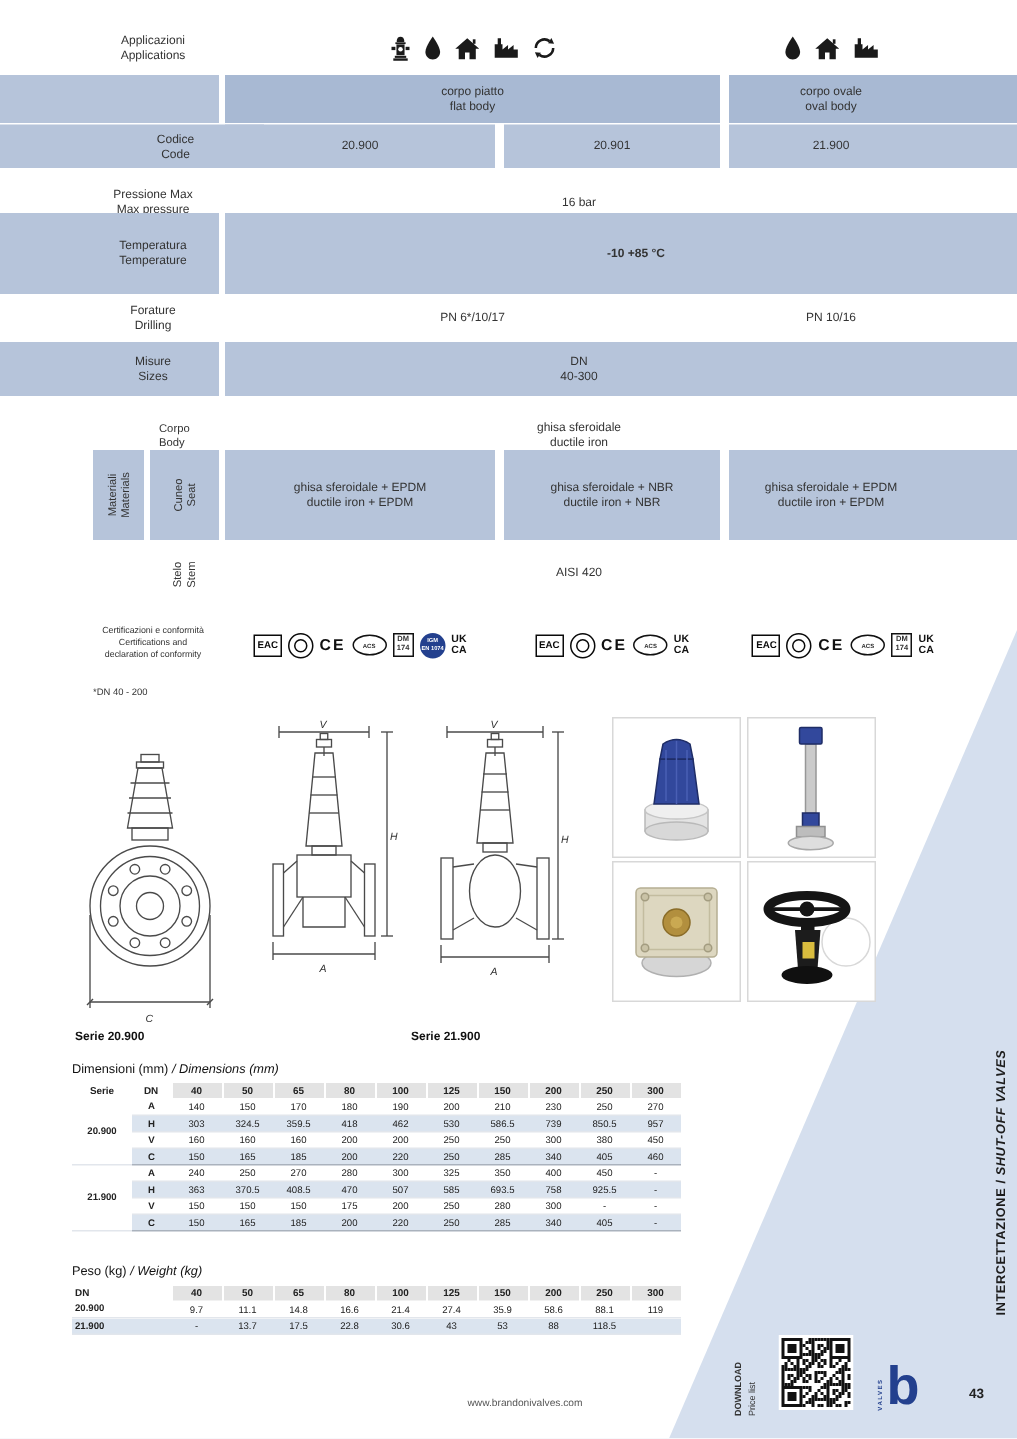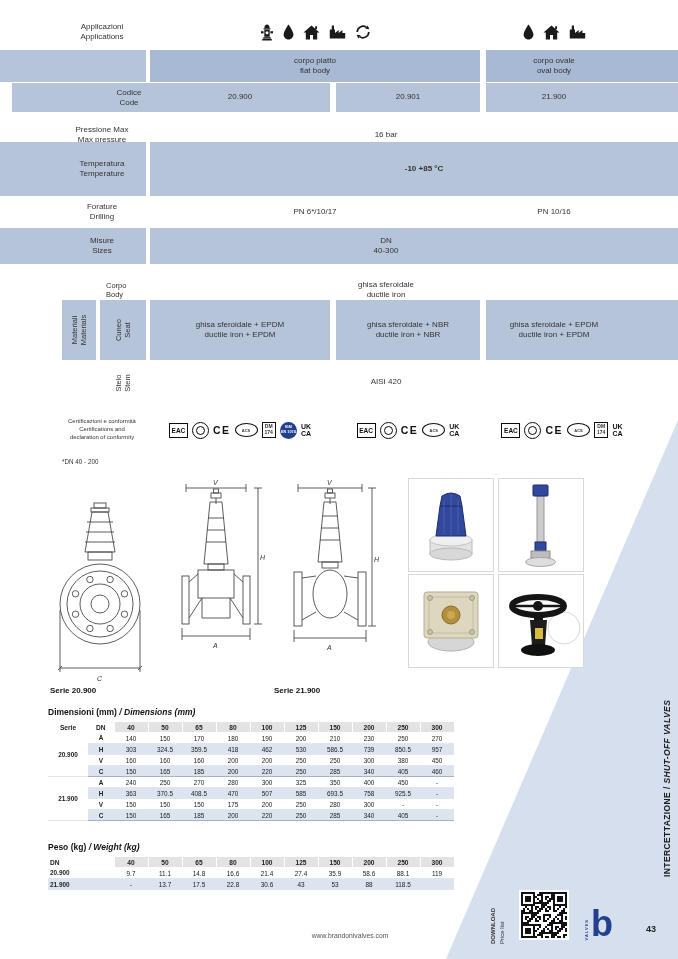--- a/index.html
+++ b/index.html
@@ -39,21 +39,21 @@
           font-size:3.8px;font-weight:bold;line-height:1.25;}
   .bg-ukca{display:inline-flex;flex-direction:column;align-items:center;justify-content:center;
           font-weight:bold;font-size:7px;line-height:1.05;color:#111;}
   .note{position:absolute;font-size:6.3px;color:#333;}
   
   .draw{position:absolute;}
   .serie-lbl{position:absolute;font-weight:bold;font-size:8px;color:#111;}
   .photo{position:absolute;width:84px;height:92px;background:#fff;border:1px solid #d8d8d8;
          display:flex;align-items:center;justify-content:center;}
   
-  .tbl-title{position:absolute;font-size:8.5px;color:#111;font-weight:bold;}
+  .tbl-title{position:absolute;font-size:8.5px;color:#111;font-weight:normal;}
   .tbl-title i{font-style:italic;}
   table{position:absolute;border-collapse:collapse;table-layout:fixed;color:#222;width:406px;}
   th,td{font-size:6.4px;padding:1.5px 0;text-align:center;overflow:hidden;}
   th{font-size:6.6px;}
   .hnum{background:#e3e3e3;border:1px solid #fff;font-weight:bold;}
   .hlab{font-weight:bold;}
   td{border-bottom:0.5px solid #e2e6ec;}
   td.serie{font-weight:bold;}
   td.dim{font-weight:bold;}
   tr.alt{background:#dbe4ef;}
@@ -135,21 +135,21 @@
       <span>corpo piatto</span>
       <span>flat body</span>
     </div>
     <div class="cell bgB" style="left:486px;width:192px;padding-right:56px">
       <span>corpo ovale</span>
       <span>oval body</span>
     </div>
   </div>
 
   <div class="row" style="top:83px;height:29px">
-    <div class="lbl bgA" style="left:12px;width:176px">
+    <div class="lbl bgA" style="left:0;width:176px">
       <span>Codice</span>
       <span>Code</span>
     </div>
     <div class="cell bgA" style="left:150px;width:180px">
         <span>20.900</span>
       </div>
     <div class="cell bgA" style="left:336px;width:144px">
         <span>20.901</span>
       </div>
     <div class="cell bgA" style="left:486px;width:192px;padding-right:56px">

